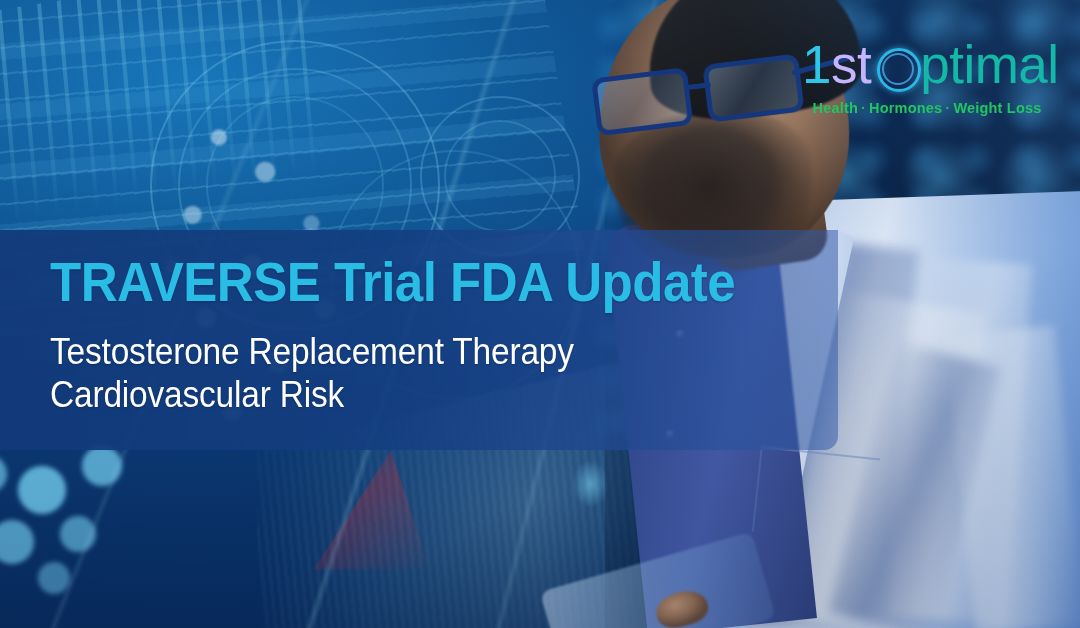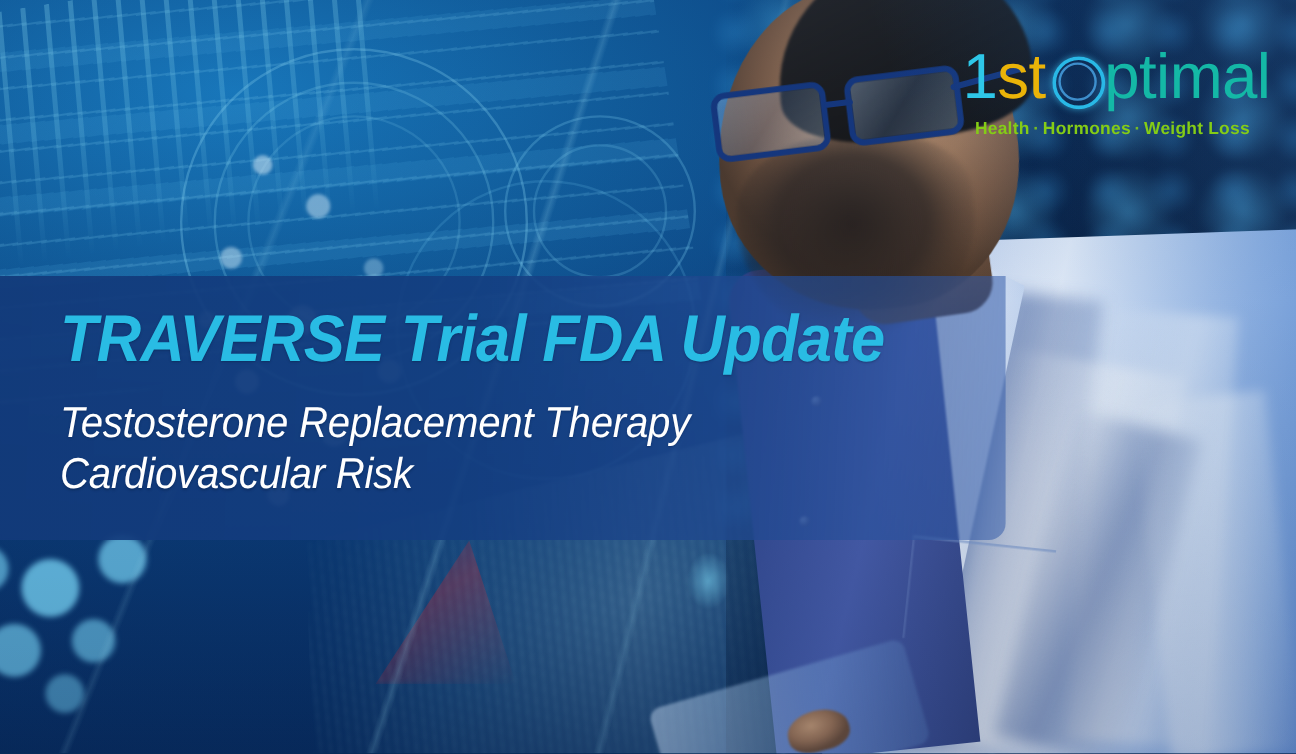--- a/index.html
+++ b/index.html
@@ -303,56 +303,56 @@
   .logo{
     position:absolute;left:802px;top:36px;width:250px;height:92px;
     text-align:center;
   }
   .logo-word{
     font-size:53px;line-height:58px;font-weight:400;white-space:nowrap;
     letter-spacing:-.5px;
     font-family:"Liberation Sans", sans-serif;
   }
   .logo-1{color:#2ec7e8;}
-  .logo-st{color:#eab308;}
+  .logo-st{color:#c4b5fd;}
   .logo-o{
     display:inline-block;position:relative;width:44px;height:46px;
     vertical-align:-9px;margin:0 1px 0 4px;
   }
   .logo-o::before{
     content:"";position:absolute;left:2px;top:2px;width:38px;height:38px;
     border-radius:50%;
     border:3px solid #29b8e6;
     box-shadow:0 0 6px rgba(60,190,235,.7);
   }
   .logo-o::after{
     content:"";position:absolute;left:7px;top:7px;width:28px;height:28px;
     border-radius:50%;
     border:2px solid rgba(70,160,225,.85);
   }
   .logo-ptimal{color:#14b8a6;}
   .logo-tag{
     margin-top:6px;
-    font-size:14.5px;font-weight:700;color:#84cc16;letter-spacing:.2px;white-space:nowrap;
+    font-size:14.5px;font-weight:700;color:#22c55e;letter-spacing:.2px;white-space:nowrap;
   }
   .logo-tag .sep{opacity:.85;padding:0 3px;}
 
   
   .banner{
     position:absolute;left:0;top:230px;width:838px;height:220px;
     background:linear-gradient(92deg,
        rgba(19,58,122,.93) 0%,
        rgba(20,62,128,.90) 46%,
        rgba(34,74,146,.74) 76%,
        rgba(52,92,170,.52) 100%);
     border-radius:0 0 14px 0;
     backdrop-filter:blur(1px);
   }
   .banner-inner{
-    position:absolute;left:50px;top:0;right:0;bottom:0;font-style:italic;
+    position:absolute;left:50px;top:0;right:0;bottom:0;
   }
   .headline{
     position:absolute;left:0;top:22px;
     color:#29bce4;
     font-size:55px;line-height:60px;font-weight:700;
     letter-spacing:-.6px;white-space:nowrap;
     font-family:"Liberation Sans Narrow","Liberation Sans", sans-serif;
     transform:scaleX(.93);transform-origin:left center;
     text-shadow:0 1px 2px rgba(0,20,50,.35);
   }

